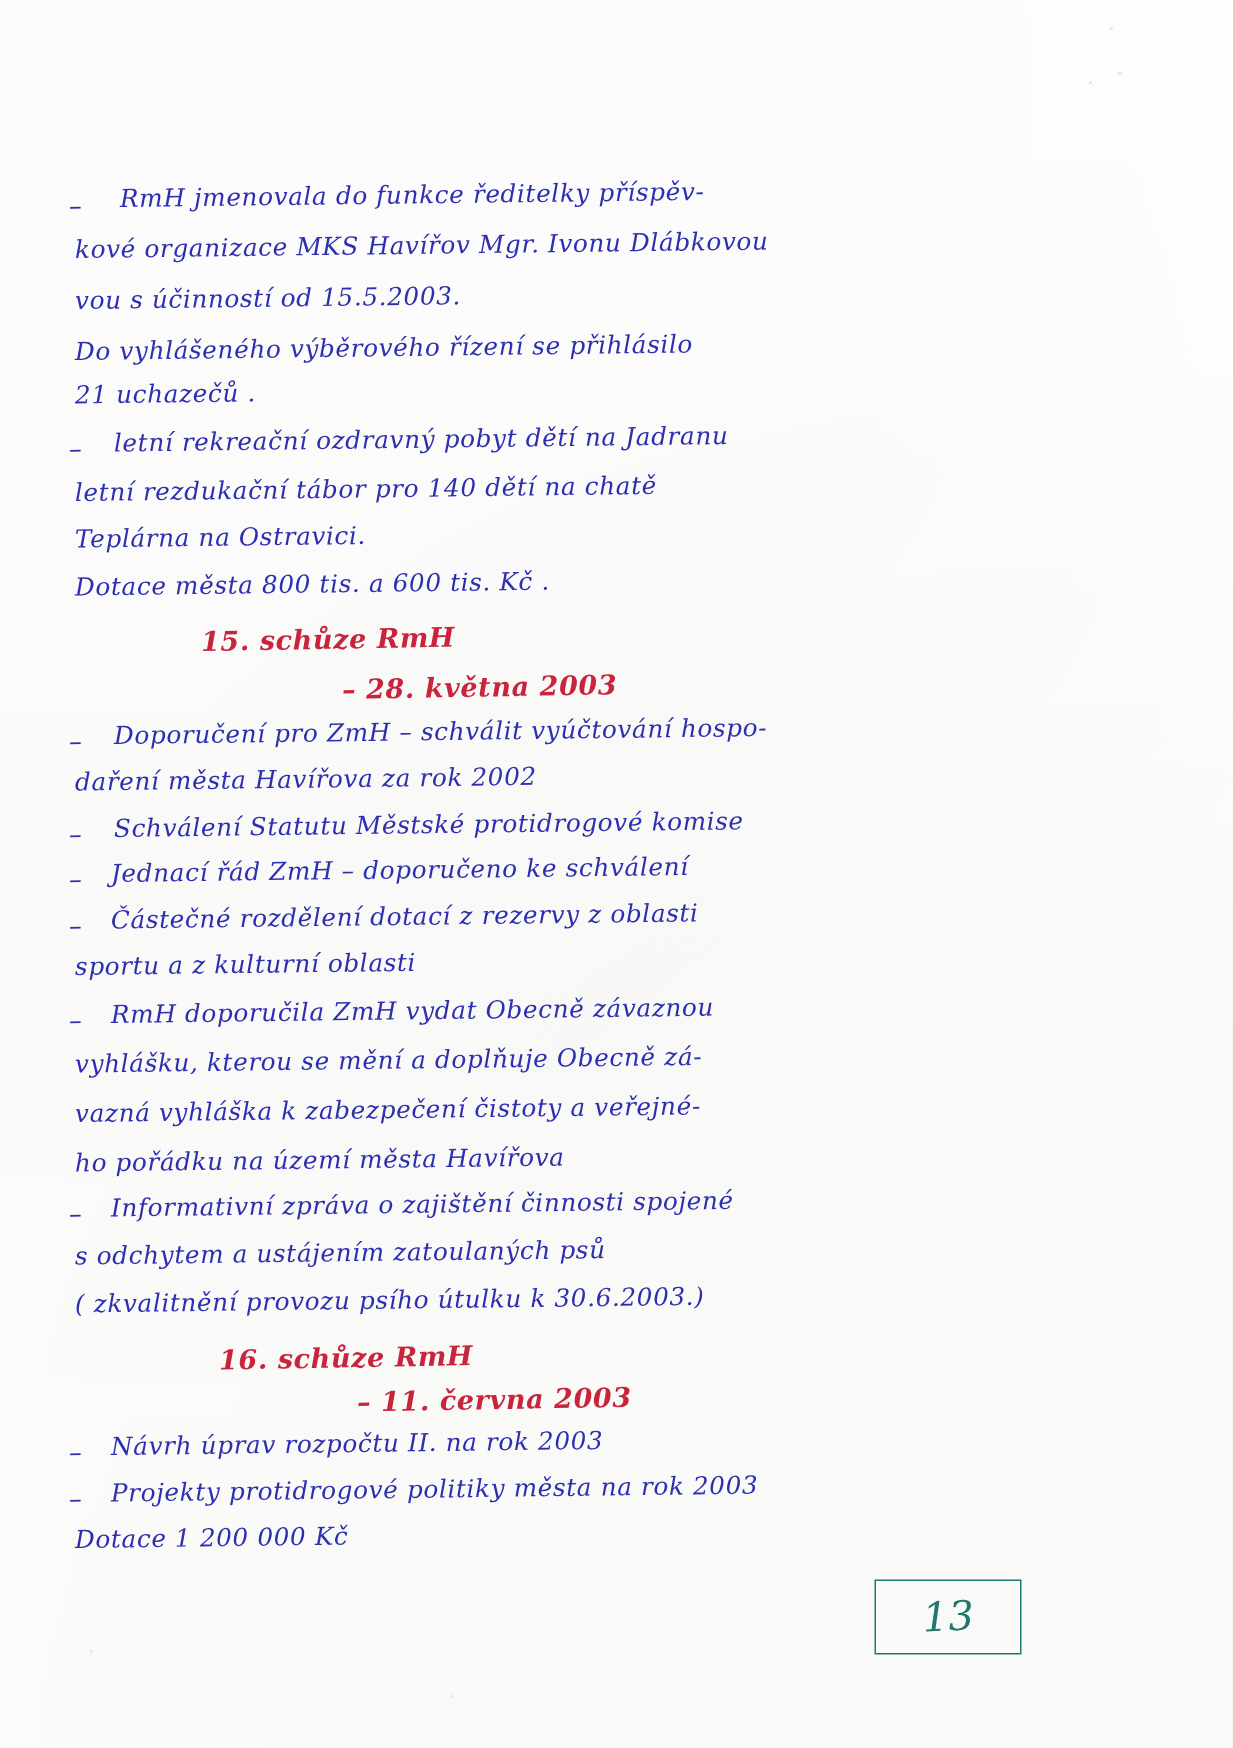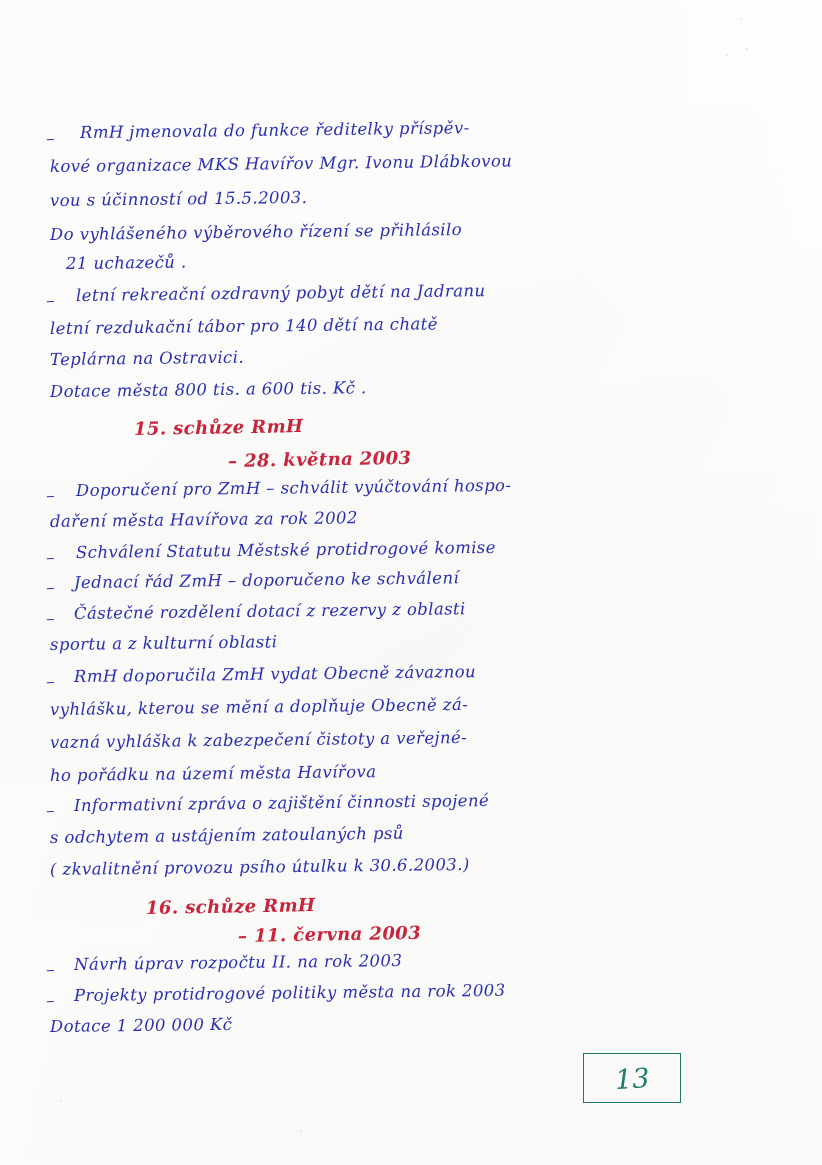--- a/index.html
+++ b/index.html
@@ -116,21 +116,21 @@
   <div class="speck" style="left:300px;top:1130px;width:2px;height:2px;"></div>
   <div class="speck" style="left:60px;top:1100px;width:2px;height:2px;"></div>
 
   <div class="content">
 
     <span class="dash" style="left:46px;top:128px;">–</span>
     <div class="line body-line ink-blue" style="left:80px;top:125px;">RmH jmenovala do funkce ředitelky příspěv-</div>
     <div class="line body-line ink-blue" style="left:50px;top:159px;">kové organizace MKS Havířov Mgr. Ivonu Dlábkovou</div>
     <div class="line body-line ink-blue" style="left:50px;top:193px;">vou s účinností od 15.5.2003.</div>
     <div class="line body-line ink-blue" style="left:50px;top:227px;">Do vyhlášeného výběrového řízení se přihlásilo</div>
-    <div class="line body-line ink-blue" style="left:50px;top:256px;margin-left:16px;">21 uchazečů .</div>
+    <div class="line body-line ink-blue" style="left:50px;top:256px;">21 uchazečů .</div>
 
     <span class="dash" style="left:46px;top:290px;">–</span>
     <div class="line body-line ink-blue" style="left:76px;top:288px;">letní rekreační ozdravný pobyt dětí na Jadranu</div>
     <div class="line body-line ink-blue" style="left:50px;top:321px;">letní rezdukační tábor pro 140 dětí na chatě</div>
     <div class="line body-line ink-blue" style="left:50px;top:352px;">Teplárna na Ostravici.</div>
     <div class="line body-line ink-blue" style="left:50px;top:384px;">Dotace města 800 tis. a 600 tis. Kč .</div>
 
     <div class="line heading-line ink-red" style="left:134px;top:418px;">15. schůze RmH</div>
     <div class="line heading-line ink-red" style="left:228px;top:450px;">– 28. května 2003</div>
 

